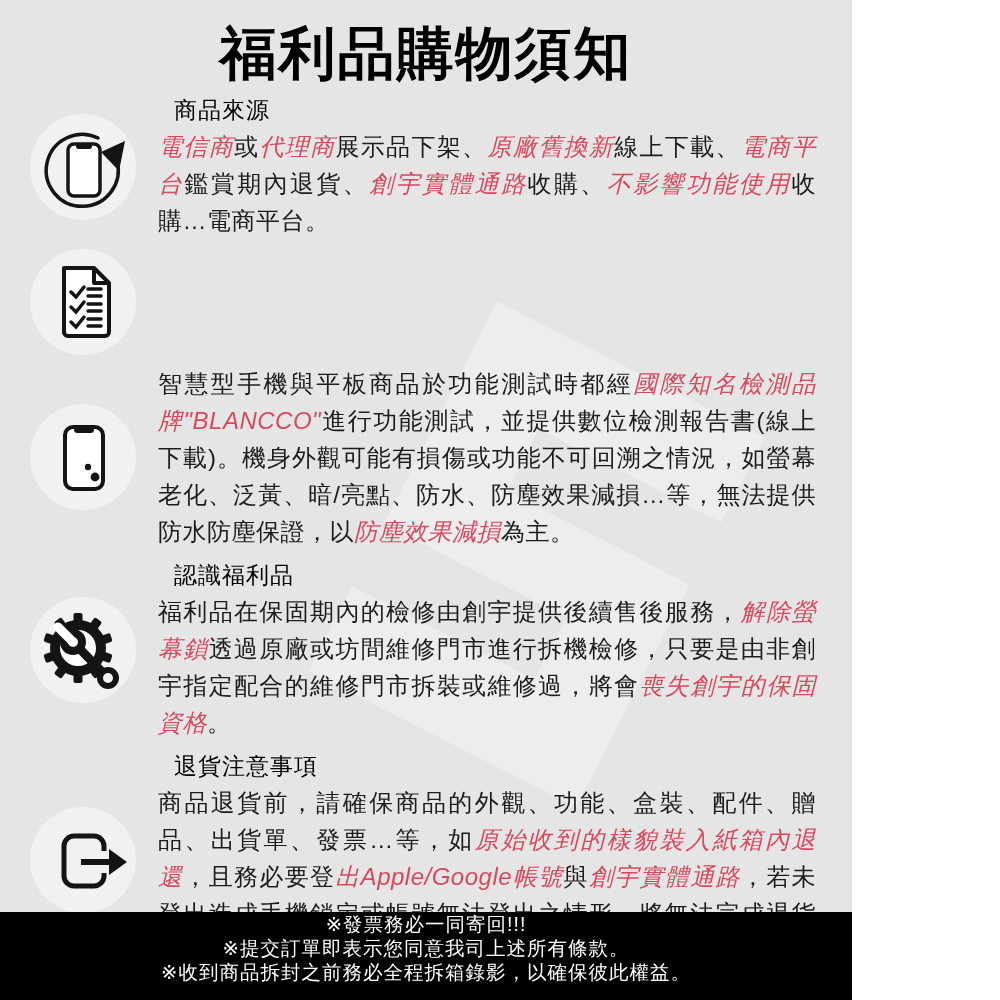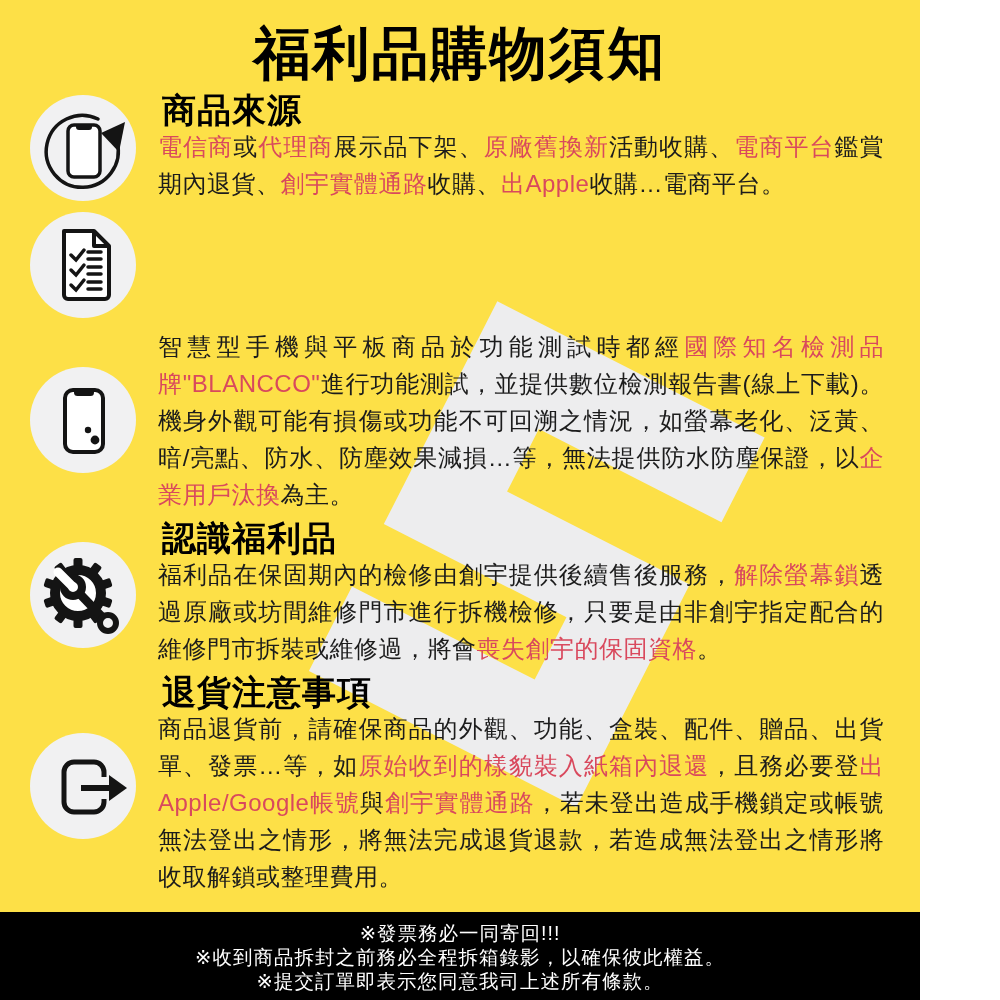--- a/index.html
+++ b/index.html
@@ -3,21 +3,21 @@
 <meta charset="utf-8">
 <style>
   :root { --accent: #d9495d; --ink: #1c1c1c; --circle: #f1f1f2; }
   * { box-sizing: border-box; }
   html, body { margin: 0; padding: 0; }
   body {
     width: 1000px; height: 1000px;
     font-family: "Liberation Sans", "DejaVu Sans", sans-serif;
     background: #ffffff; color: var(--ink);
   }
-  .page { position: relative; width: 920px; height: 1000px; overflow: hidden; background: #fde047; }
+  .page { position: relative; width: 852px; height: 1000px; overflow: hidden; background: #e5e5e5; }
 
   .watermark {
     position: absolute; left: 260px; top: 260px; width: 560px; height: 620px;
     z-index: 0; pointer-events: none;
   }
 
   .content-layer { position: relative; z-index: 1; }
 
   .page-title {
     margin: 22px 0 10px 0;
@@ -34,37 +34,37 @@
     flex: 0 0 106px; width: 106px; height: 106px;
     border-radius: 50%; background: var(--circle);
     display: flex; align-items: center; justify-content: center;
     align-self: center;
   }
   .icon-circle svg { width: 104px; height: 104px; display: block; }
 
   .section-content { flex: 1; margin-left: 22px; min-width: 0; }
 
   .section-heading {
-    margin: 0 0 3px 4px;
-    font-size: 34px; line-height: 30px; font-weight: bold; color: #000;
+    margin: 0 0 3px 16px;
+    font-size: 23px; line-height: 30px; font-weight: normal; color: #000;
     letter-spacing: 1px;
   }
 
   .section-body {
     margin: 0;
     font-size: 24px; line-height: 37px;
     text-align: justify; text-justify: inter-ideograph;
     color: var(--ink); letter-spacing: 0.5px;
   }
-  .section-body .red { color: var(--accent); }
+  .section-body .red { color: var(--accent); font-style: italic; }
 
   .footer {
     position: absolute; left: 0; right: 0; bottom: 0; height: 88px;
     background: #000; color: #fff; z-index: 2;
-    text-align: center; padding-top: 9px;
+    text-align: center; 
   }
   .footer-line { font-size: 19.5px; line-height: 24px; letter-spacing: 1px; }
 </style>
 </head>
 <body>
 
 <div class="page">
 
   <div class="watermark">
     <svg viewBox="0 0 560 620" xmlns="http://www.w3.org/2000/svg">
@@ -83,21 +83,21 @@
         <div class="icon-circle">
           <svg viewBox="0 0 104 104" xmlns="http://www.w3.org/2000/svg">
             <path d="M86 46 A36 36 0 1 1 67 23" fill="none" stroke="#141414" stroke-width="3.5" stroke-linecap="round"></path>
             <polygon points="94,26 70,37 88,56" fill="#141414"></polygon>
             <rect x="37" y="29" width="32" height="52" rx="6" fill="#ffffff" stroke="#141414" stroke-width="3.5"></rect>
             <rect x="45" y="28" width="16" height="6" rx="3" fill="#141414"></rect>
           </svg>
         </div>
         <div class="section-content">
           <h2 class="section-heading">商品來源</h2>
-          <p class="section-body"><span class="red">電信商</span><span>或</span><span class="red">代理商</span><span>展示品下架、</span><span class="red">原廠舊換新</span><span>活動收購、</span><span class="red">電商平台</span><span>鑑賞期內退貨、</span><span class="red">創宇實體通路</span><span>收購、</span><span class="red">出Apple</span><span>收購…電商平台。</span></p>
+          <p class="section-body"><span class="red">電信商</span><span>或</span><span class="red">代理商</span><span>展示品下架、</span><span class="red">原廠舊換新</span><span>線上下載、</span><span class="red">電商平台</span><span>鑑賞期內退貨、</span><span class="red">創宇實體通路</span><span>收購、</span><span class="red">不影響功能使用</span><span>收購…電商平台。</span></p>
         </div>
       </section>
 
       <section class="section">
         <div class="icon-circle">
           <svg viewBox="0 0 104 104" xmlns="http://www.w3.org/2000/svg">
             <path d="M33 18 h30 l15 15 v49 a4 4 0 0 1 -4 4 H37 a4 4 0 0 1 -4 -4 z" fill="#ffffff" stroke="#141414" stroke-width="4" stroke-linejoin="round"></path>
             <path d="M63 18 v15 h15" fill="none" stroke="#141414" stroke-width="4" stroke-linejoin="round"></path>
             <g fill="none" stroke="#141414" stroke-width="3.5" stroke-linecap="round">
               <path d="M40 42 l5 5 l8 -10"></path>
@@ -114,21 +114,21 @@
       <section class="section">
         <div class="icon-circle">
           <svg viewBox="0 0 104 104" xmlns="http://www.w3.org/2000/svg">
             <rect x="34" y="22" width="38" height="62" rx="8" fill="#ffffff" stroke="#141414" stroke-width="4"></rect>
             <rect x="43" y="21" width="20" height="7" rx="3.5" fill="#141414"></rect>
             <circle cx="57" cy="62" r="3.2" fill="#141414"></circle>
             <circle cx="64" cy="72" r="4.4" fill="#141414"></circle>
           </svg>
         </div>
         <div class="section-content">
-          <p class="section-body"><span>智慧型手機與平板商品於功能測試時都經</span><span class="red">國際知名檢測品牌"BLANCCO"</span><span>進行功能測試，並提供數位檢測報告書(線上下載)。機身外觀可能有損傷或功能不可回溯之情況，如螢幕老化、泛黃、暗/亮點、防水、防塵效果減損…等，無法提供防水防塵保證，以</span><span class="red">企業用戶汰換</span><span>為主。</span></p>
+          <p class="section-body"><span>智慧型手機與平板商品於功能測試時都經</span><span class="red">國際知名檢測品牌"BLANCCO"</span><span>進行功能測試，並提供數位檢測報告書(線上下載)。機身外觀可能有損傷或功能不可回溯之情況，如螢幕老化、泛黃、暗/亮點、防水、防塵效果減損…等，無法提供防水防塵保證，以</span><span class="red">防塵效果減損</span><span>為主。</span></p>
         </div>
       </section>
 
       <section class="section">
         <div class="icon-circle">
           <svg viewBox="0 0 104 104" xmlns="http://www.w3.org/2000/svg">
             <g fill="#141414">
               <rect x="42.5" y="15" width="9" height="11" rx="2" transform="rotate(0 47 50)"></rect>
               <rect x="42.5" y="15" width="9" height="11" rx="2" transform="rotate(36 47 50)"></rect>
               <rect x="42.5" y="15" width="9" height="11" rx="2" transform="rotate(72 47 50)"></rect>
@@ -166,17 +166,17 @@
           <h2 class="section-heading">退貨注意事項</h2>
           <p class="section-body"><span>商品退貨前，請確保商品的外觀、功能、盒裝、配件、贈品、出貨單、發票…等，如</span><span class="red">原始收到的樣貌裝入紙箱內退還</span><span>，且務必要登</span><span class="red">出Apple/Google帳號</span><span>與</span><span class="red">創宇實體通路</span><span>，若未登出造成手機鎖定或帳號無法登出之情形，將無法完成退貨退款，若造成無法登出之情形將收取解鎖或整理費用。</span></p>
         </div>
       </section>
 
     </div>
   </div>
 
   <div class="footer">
     <div class="footer-line">※發票務必一同寄回!!!</div>
+    <div class="footer-line">※提交訂單即表示您同意我司上述所有條款。</div>
     <div class="footer-line">※收到商品拆封之前務必全程拆箱錄影，以確保彼此權益。</div>
-    <div class="footer-line">※提交訂單即表示您同意我司上述所有條款。</div>
   </div>
 
 </div>
 
 </body></html>

